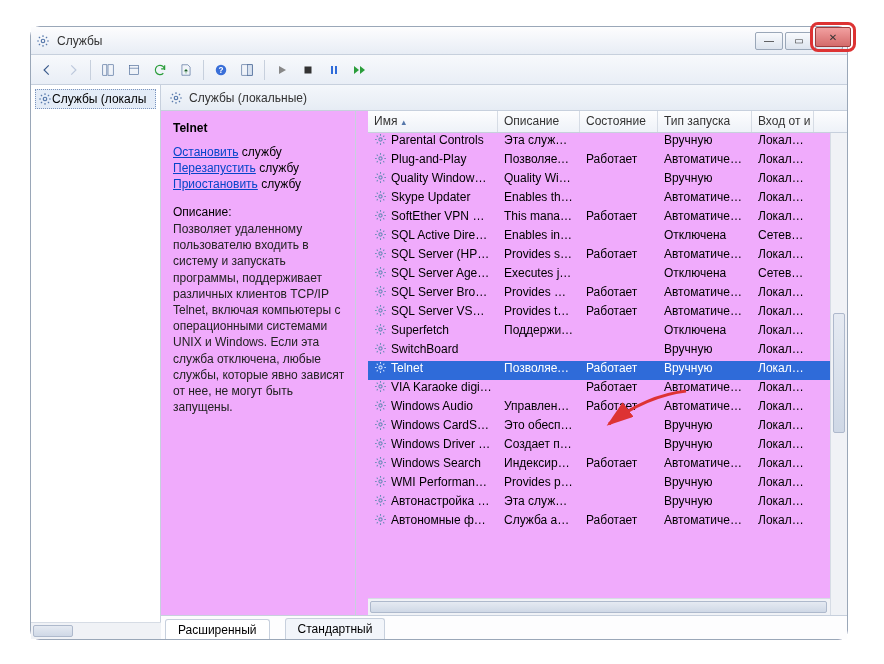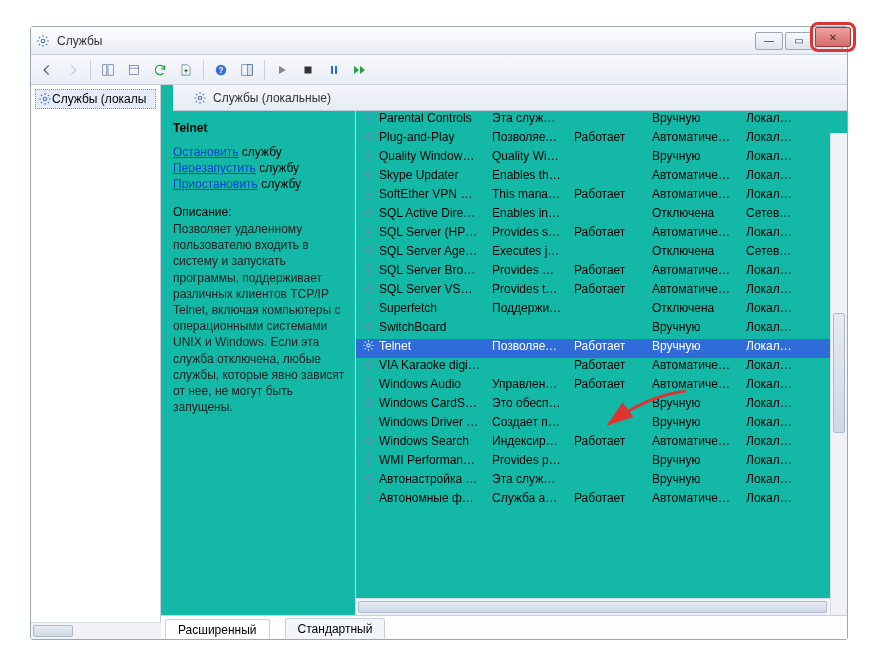--- a/index.html
+++ b/index.html
@@ -1,37 +1,37 @@
 <!DOCTYPE html>
 <html><head>
 <meta charset="utf-8">
 <style>
 * { box-sizing: border-box; margin: 0; padding: 0; }
 body { font-family: "Segoe UI", Tahoma, sans-serif; font-size: 12px; background: #fff; width: 884px; height: 664px; overflow: hidden; position: relative; }
-.window { position: absolute; left: 30px; top: 26px; width: 818px; height: 614px; border: 1px solid #9aa7b8; background: #14b8a6; display: flex; flex-direction: column; border-radius: 3px; }
+.window { position: absolute; left: 30px; top: 26px; width: 818px; height: 614px; border: 1px solid #9aa7b8; background: #f0abfc; display: flex; flex-direction: column; border-radius: 10px; }
 .titlebar { height: 28px; background: linear-gradient(#fdfdfe,#e8edf5); display: flex; align-items: center; padding: 0 4px; border-bottom: 1px solid #c7d0dd; }
 .titlebar .icon-gear { width: 16px; height: 16px; margin-right: 6px; display:flex; align-items:center; justify-content:center; color:#5577aa; }
 .titlebar .title { flex: 1; color: #333; }
 .winbtns { display: flex; gap: 2px; }
 .winbtn { width: 28px; height: 18px; border: 1px solid #9aa7b8; border-radius: 2px; background: linear-gradient(#f8fafd,#dde4ee); display:flex; align-items:center; justify-content:center; font-size:10px; color:#333; }
 .close-highlight { position: absolute; right: 28px; top: 22px; width: 46px; height: 30px; border: 3px solid #d33; border-radius: 8px; pointer-events: none; }
 .close-highlight .winbtn { background: linear-gradient(#f2a0a0,#d46b6b); border-color:#9c3b3b; width:36px; height:20px; margin:2px auto; }
 .menubar { height: 24px; display: flex; align-items: center; padding: 0 6px; gap: 14px; border-bottom: 1px solid #d6dce5; }
 .menuitem { color: #222; cursor: default; }
 .menuitem .ul { text-decoration: underline; }
 .toolbar { height: 30px; background: linear-gradient(#f7f9fc,#e9eef6); display: flex; align-items: center; padding: 0 4px; gap: 2px; border-bottom: 1px solid #c7d0dd; }
 .tbbtn { width: 24px; height: 24px; border: 1px solid transparent; border-radius: 2px; display: flex; align-items: center; justify-content: center; color: #3a5b8c; }
 .tbsep { width: 1px; height: 20px; background: #c7d0dd; margin: 0 3px; }
 .body { flex: 1; display: flex; overflow: hidden; }
 .left-tree { width: 130px; border-right: 1px solid #c7d0dd; padding: 4px; background:#fff; }
 .tree-item { display: flex; align-items: center; padding: 2px; }
 .tree-item.sel { background:#e4ecf7; border:1px dotted #7a94bd; }
 .right { flex: 1; display: flex; flex-direction: column; overflow:hidden; }
-.right-header { height: 26px; background: linear-gradient(#f4f7fb,#e6ecf4); border-bottom: 1px solid #c7d0dd; display:flex; align-items:center; padding:0 20px; gap:6px; color:#333;margin-left:12px; }
-.right-body { flex:1; display:flex; overflow:hidden; }
+.right-header { height: 26px; background: linear-gradient(#f4f7fb,#e6ecf4); border-bottom: 1px solid #c7d0dd; display:flex; align-items:center; padding:0 8px; gap:6px; color:#333; }
+.right-body { flex:1; display:flex; overflow:hidden;gap:12px; }
 .detail { width: 195px; border-right: 1px solid #c7d0dd; padding: 10px 10px 10px 12px; font-size:12px; }
 .detail h3 { font-size:12px; font-weight:bold; margin-bottom:10px; }
 .detail a { color:#0645c9; display:inline; }
 .detail .actline { margin-bottom:2px; }
 .detail .desc-label { margin-top:14px; margin-bottom:2px; }
 .detail .desc { color:#222; line-height:1.35; }
 .grid { flex:1; display:flex; flex-direction:column; overflow:hidden; position:relative; }
 .grid-header { display:flex; background:linear-gradient(#fdfdfe,#eef2f8); border-bottom:1px solid #c7d0dd; height:22px; position:relative; }
 .gh { border-right:1px solid #d6dce5; padding:3px 6px; color:#333; overflow:hidden; white-space:nowrap; }
 .c-name{width:130px;} .c-desc{width:82px;} .c-state{width:78px;} .c-start{width:94px;} .c-logon{width:62px;}
@@ -178,20 +178,27 @@
         <div class="detail">
           <h3>Telnet</h3>
           <div class="actline"><a href="#">Остановить</a><span> службу</span></div>
           <div class="actline"><a href="#">Перезапустить</a><span> службу</span></div>
           <div class="actline"><a href="#">Приостановить</a><span> службу</span></div>
           <div class="desc-label">Описание:</div>
           <div class="desc">Позволяет удаленному пользователю входить в систему и запускать программы, поддерживает различных клиентов TCP/IP Telnet, включая компьютеры с операционными системами UNIX и Windows. Если эта служба отключена, любые службы, которые явно зависят от нее, не могут быть запущены.</div>
         </div>
 
         <div class="grid">
+          <div class="grid-header">
+            <div class="gh c-name"><span>Имя</span><span class="sort-arrow">▴</span></div>
+            <div class="gh c-desc">Описание</div>
+            <div class="gh c-state">Состояние</div>
+            <div class="gh c-start">Тип запуска</div>
+            <div class="gh c-logon">Вход от и</div>
+          </div>
           <div class="grid-rows" id="grid-rows">
               <div class="row">
                 <div class="cell c-name"><span class="svc-icon"><svg width="13" height="13" viewBox="0 0 24 24">
                       <circle cx="12" cy="12" r="3" fill="none" stroke="currentColor" stroke-width="2"></circle>
                       <path d="M12 2v3M12 19v3M2 12h3M19 12h3M5 5l2 2M17 17l2 2M5 19l2-2M17 7l2-2" stroke="currentColor" stroke-width="2"></path>
                     </svg></span>Parental Controls</div>
                 <div class="cell c-desc">Эта служб…</div>
                 <div class="cell c-state"></div>
                 <div class="cell c-start">Вручную</div>
                 <div class="cell c-logon">Локальна</div>

